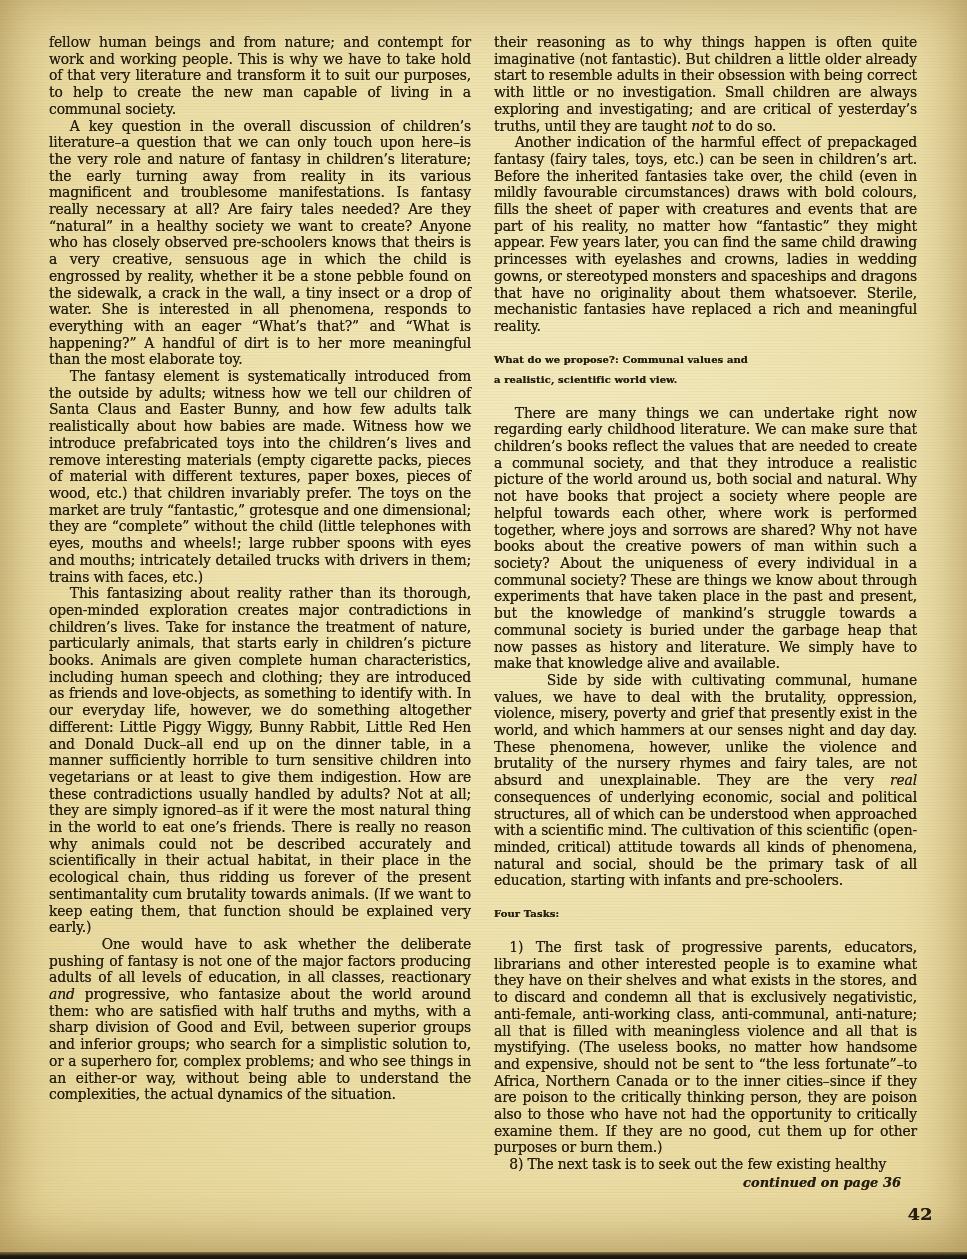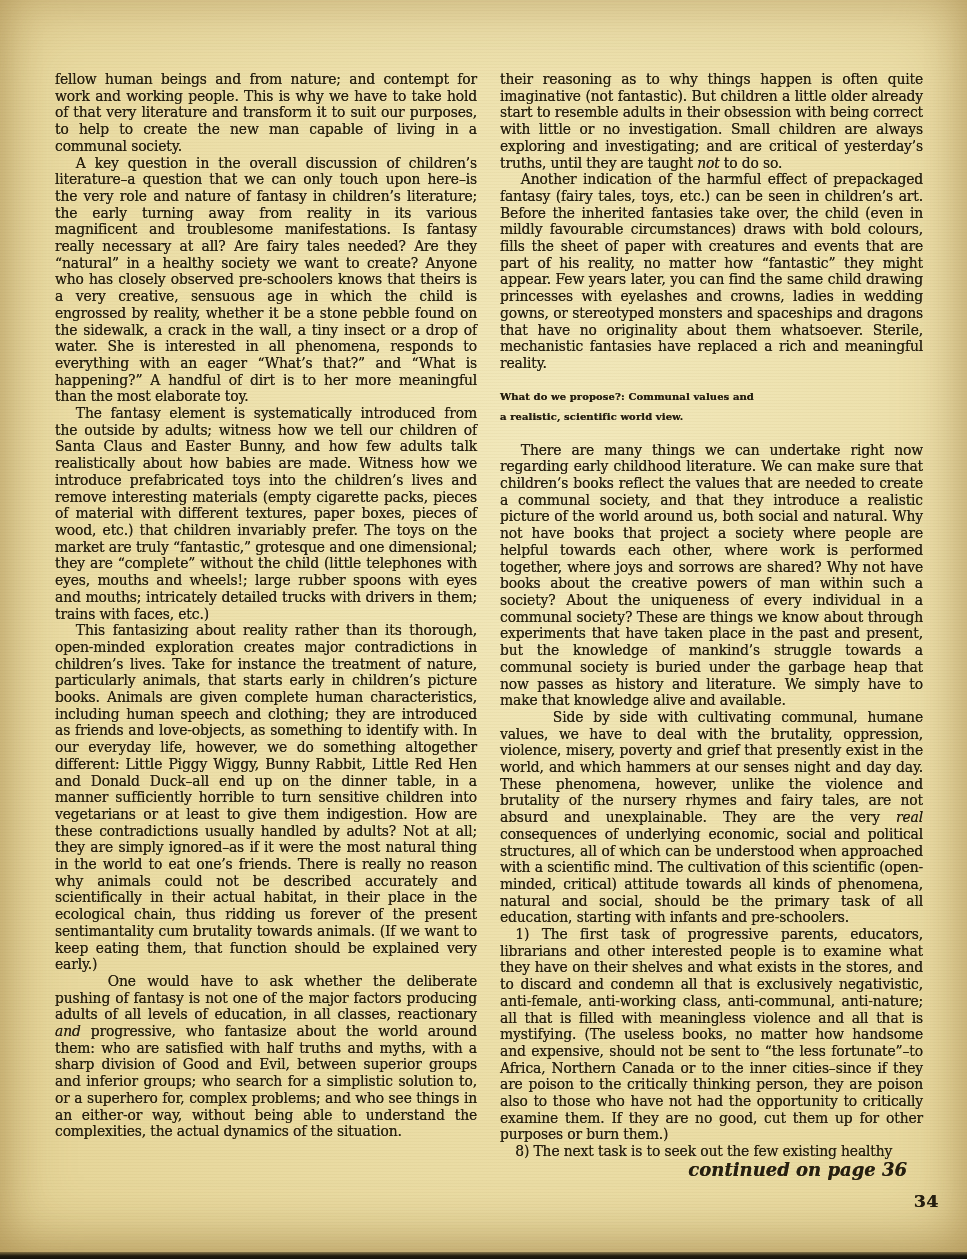--- a/index.html
+++ b/index.html
@@ -11,25 +11,24 @@
     overflow: hidden;
     background:
       repeating-linear-gradient(0deg, rgba(150,120,55,0.05) 0 1px, rgba(255,255,255,0) 1px 3px),
       radial-gradient(ellipse at 58% 38%, #f2e9bd 0%, #ecdfa9 52%, #e4d395 100%);
     box-shadow: inset 0 0 70px rgba(140,100,40,0.38), inset 0 -18px 40px rgba(120,85,25,0.28);
     color: #261f10;
     font-family: "DejaVu Serif", "Liberation Serif", serif;
   }
   .cols {
     position: absolute;
-    top: 34px; left: 55px;
+    top: 34px; left: 49px;
     width: 868px;
     display: flex;
     gap: 23px;
-    margin-top: 37px;
   }
   .col { width: 422px; }
   .col.right { width: 423px; }
   .para {
     margin: 0;
     font-size: 13.9px;
     line-height: 16.7px;
     letter-spacing: -0.15px;
     text-align: justify;
     text-indent: 1.5em;
@@ -46,21 +45,21 @@
     font-weight: bold;
     letter-spacing: 0.1px;
     text-align: left;
     text-indent: 0;
     text-shadow: 0 0 0.6px rgba(30,24,10,0.9);
   }
   .continued {
     margin-top: 1px;
     padding-right: 16px;
     text-align: right;
-    font-size: 18px;
+    font-size: 13px;
     line-height: 18px;
     font-weight: bold;
     font-style: italic;
     text-shadow: 0 0 0.5px rgba(38,30,14,0.85);
   }
   .pagenum {
     margin-top: 12px;
     margin-right: -16px;
     text-align: right;
     font-size: 17.5px;
@@ -87,21 +86,22 @@
         <p class="para">This fantasizing about reality rather than its thorough, open-minded exploration creates major contradictions in children’s lives.  Take for instance the treatment of nature, particularly animals, that starts early in children’s picture books.  Animals are given complete human characteristics, including human speech and clothing; they are introduced as friends and love-objects, as something to identify with.  In our everyday life, however, we do something altogether different:  Little Piggy Wiggy, Bunny Rabbit, Little Red Hen and Donald Duck–all end up on the dinner table, in a manner sufficiently horrible to turn sensitive children into vegetarians  or at least to give them indigestion.  How are these contradictions usually handled by adults?  Not at all; they are simply ignored–as if it were the most natural thing in the world to eat one’s friends.  There is really no reason why animals could  not be described accurately and scientifically in their actual habitat, in their place in the ecological chain, thus ridding us forever of the present sentimantality cum brutality towards animals.  (If we want to keep eating them, that function should be explained very early.)</p>
         <p class="para deep">One would have to ask whether the deliberate pushing of fantasy is not one of the major factors producing adults of all levels of education, in all classes, reactionary <em>and</em> progressive, who fantasize about the world around them:  who are satisfied with half truths and myths, with a sharp division of Good and Evil, between superior groups and inferior groups; who search for a simplistic solution to, or a superhero for, complex problems; and who see things in an either-or way, without being able to understand the complexities, the actual dynamics of the situation.</p>
       </div>
     <div class="col right">
       <div>
           <p class="para flush">their reasoning as to why things happen is often quite imaginative (not fantastic). But children a little older already start to resemble adults in their obsession with being correct with little or no investigation.  Small children are always exploring and investigating; and are critical of yesterday’s truths, until they are taught <em>not</em>  to do so.</p>
           <p class="para">Another indication of the harmful effect of prepackaged fantasy (fairy tales, toys, etc.) can be seen in children’s art. Before the inherited fantasies take over, the child (even in mildly favourable circumstances) draws with bold colours, fills the sheet of paper with creatures and events that are part of his reality, no matter how “fantastic” they might appear.  Few years later, you can find the same child drawing princesses with eyelashes and crowns, ladies in wedding gowns, or stereotyped monsters and spaceships and dragons that have no originality about them whatsoever.  Sterile, mechanistic fantasies have replaced a rich and meaningful reality.</p>
           <h2 class="head">What do we propose?:  Communal values and<br>a realistic, scientific world view.</h2>
           <p class="para">There are many  things we can undertake right now regarding early childhood literature.  We can make sure that children’s books reflect the values that are needed to create a communal society, and that they introduce a realistic picture of the world around us, both social and natural.  Why not have books that project a society where people are helpful towards each other, where work is performed together, where joys and sorrows are shared?  Why not have books about the creative powers of man within such a society? About the uniqueness of every individual in a communal society?  These are things we know about through experiments that have taken place in the past and present, but the knowledge of mankind’s struggle towards a communal society is buried under the garbage heap that now passes as history and literature.  We simply have to make that knowledge alive and available.</p>
           <p class="para deep">Side by side with cultivating communal, humane values, we have to deal with the brutality, oppression, violence, misery, poverty and grief that presently exist in the world, and which hammers at our senses night and day day.  These phenomena, however, unlike the violence and brutality of  the  nursery rhymes and fairy tales, are not absurd and unexplainable.  They are the very <em>real</em> consequences of underlying economic, social and political structures, all of which can be understood when approached with a scientific mind.  The cultivation of this scientific (open-minded, critical) attitude towards all kinds of phenomena, natural and social, should be the primary task of all education, starting with infants and pre-schoolers.</p>
+          <h2 class="head">Four Tasks:</h2>
           <p class="para num">1)  The first task of progressive parents, educators, librarians and other interested people is to examine what they have on their shelves and what exists in the stores, and to discard and condemn all that is exclusively negativistic, anti-female, anti-working class, anti-communal, anti-nature; all that is filled with meaningless violence and all that is mystifying.  (The useless books, no matter how handsome and expensive, should not be sent to “the less fortunate”–to Africa, Northern Canada or to the inner cities–since if they are poison to the critically thinking person, they are poison also to those who have not had the opportunity to critically examine them.  If they are no good, cut them up for other purposes or burn them.)</p>
           <p class="para num">8)  The next task is to seek out the few existing healthy</p>
         </div>
       <div class="continued">continued on page 36</div>
-      <div class="pagenum">34</div>
+      <div class="pagenum">42</div>
     </div>
   </div>
   <div class="bottom-edge"></div>
 </div>
 
 </body></html>

